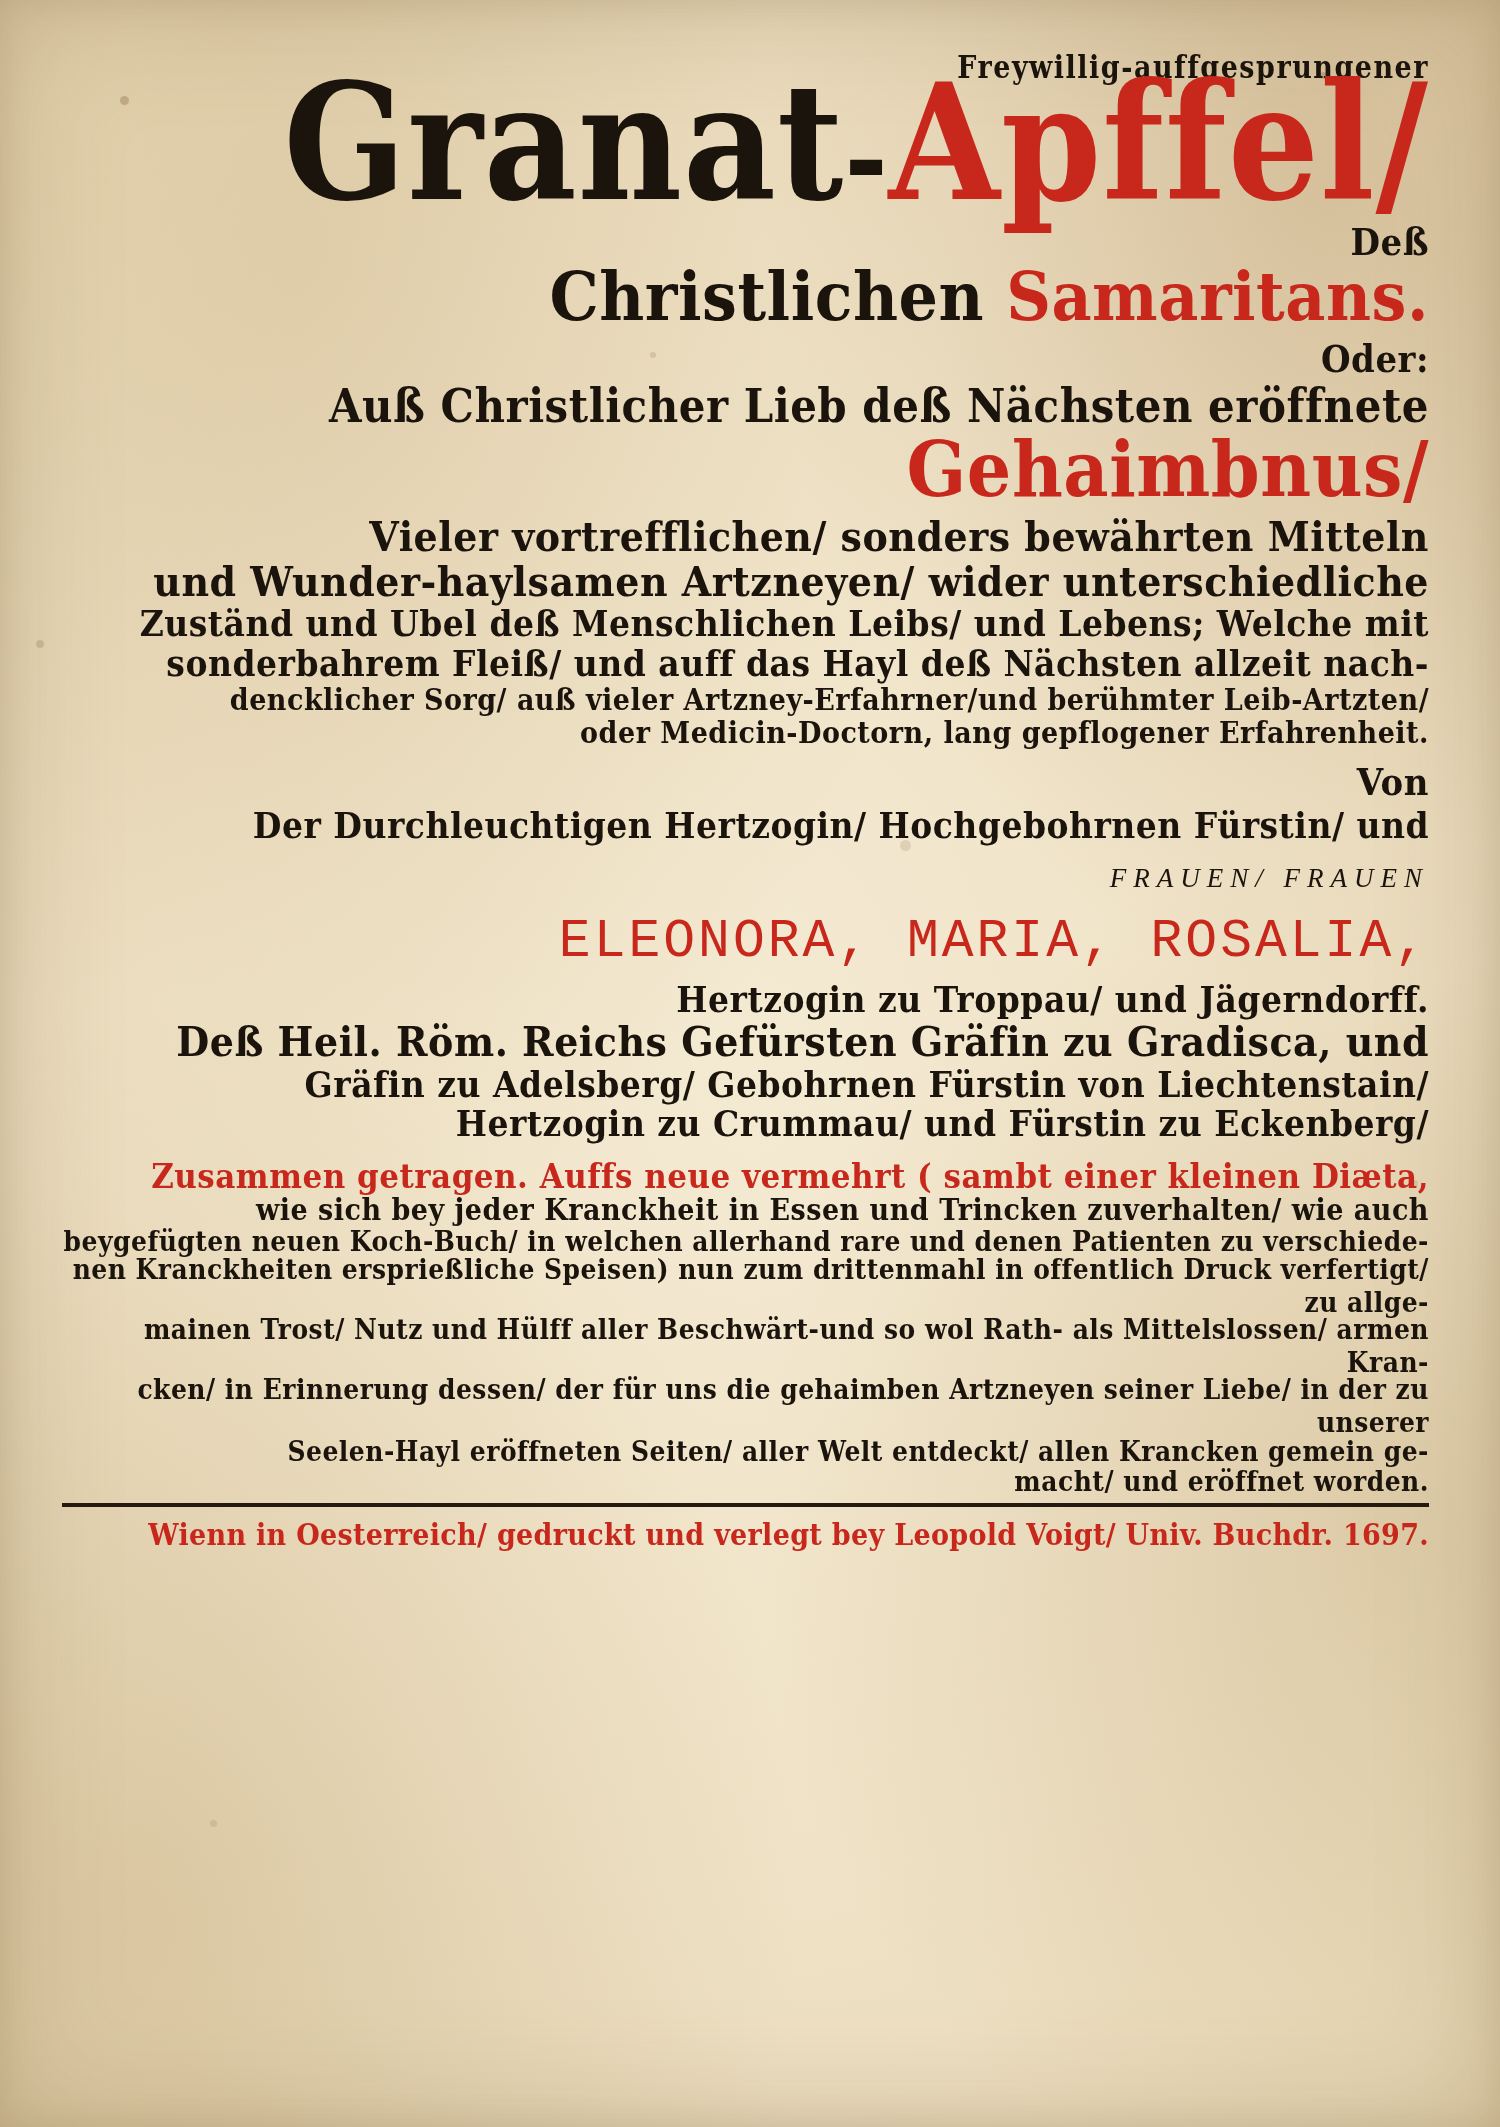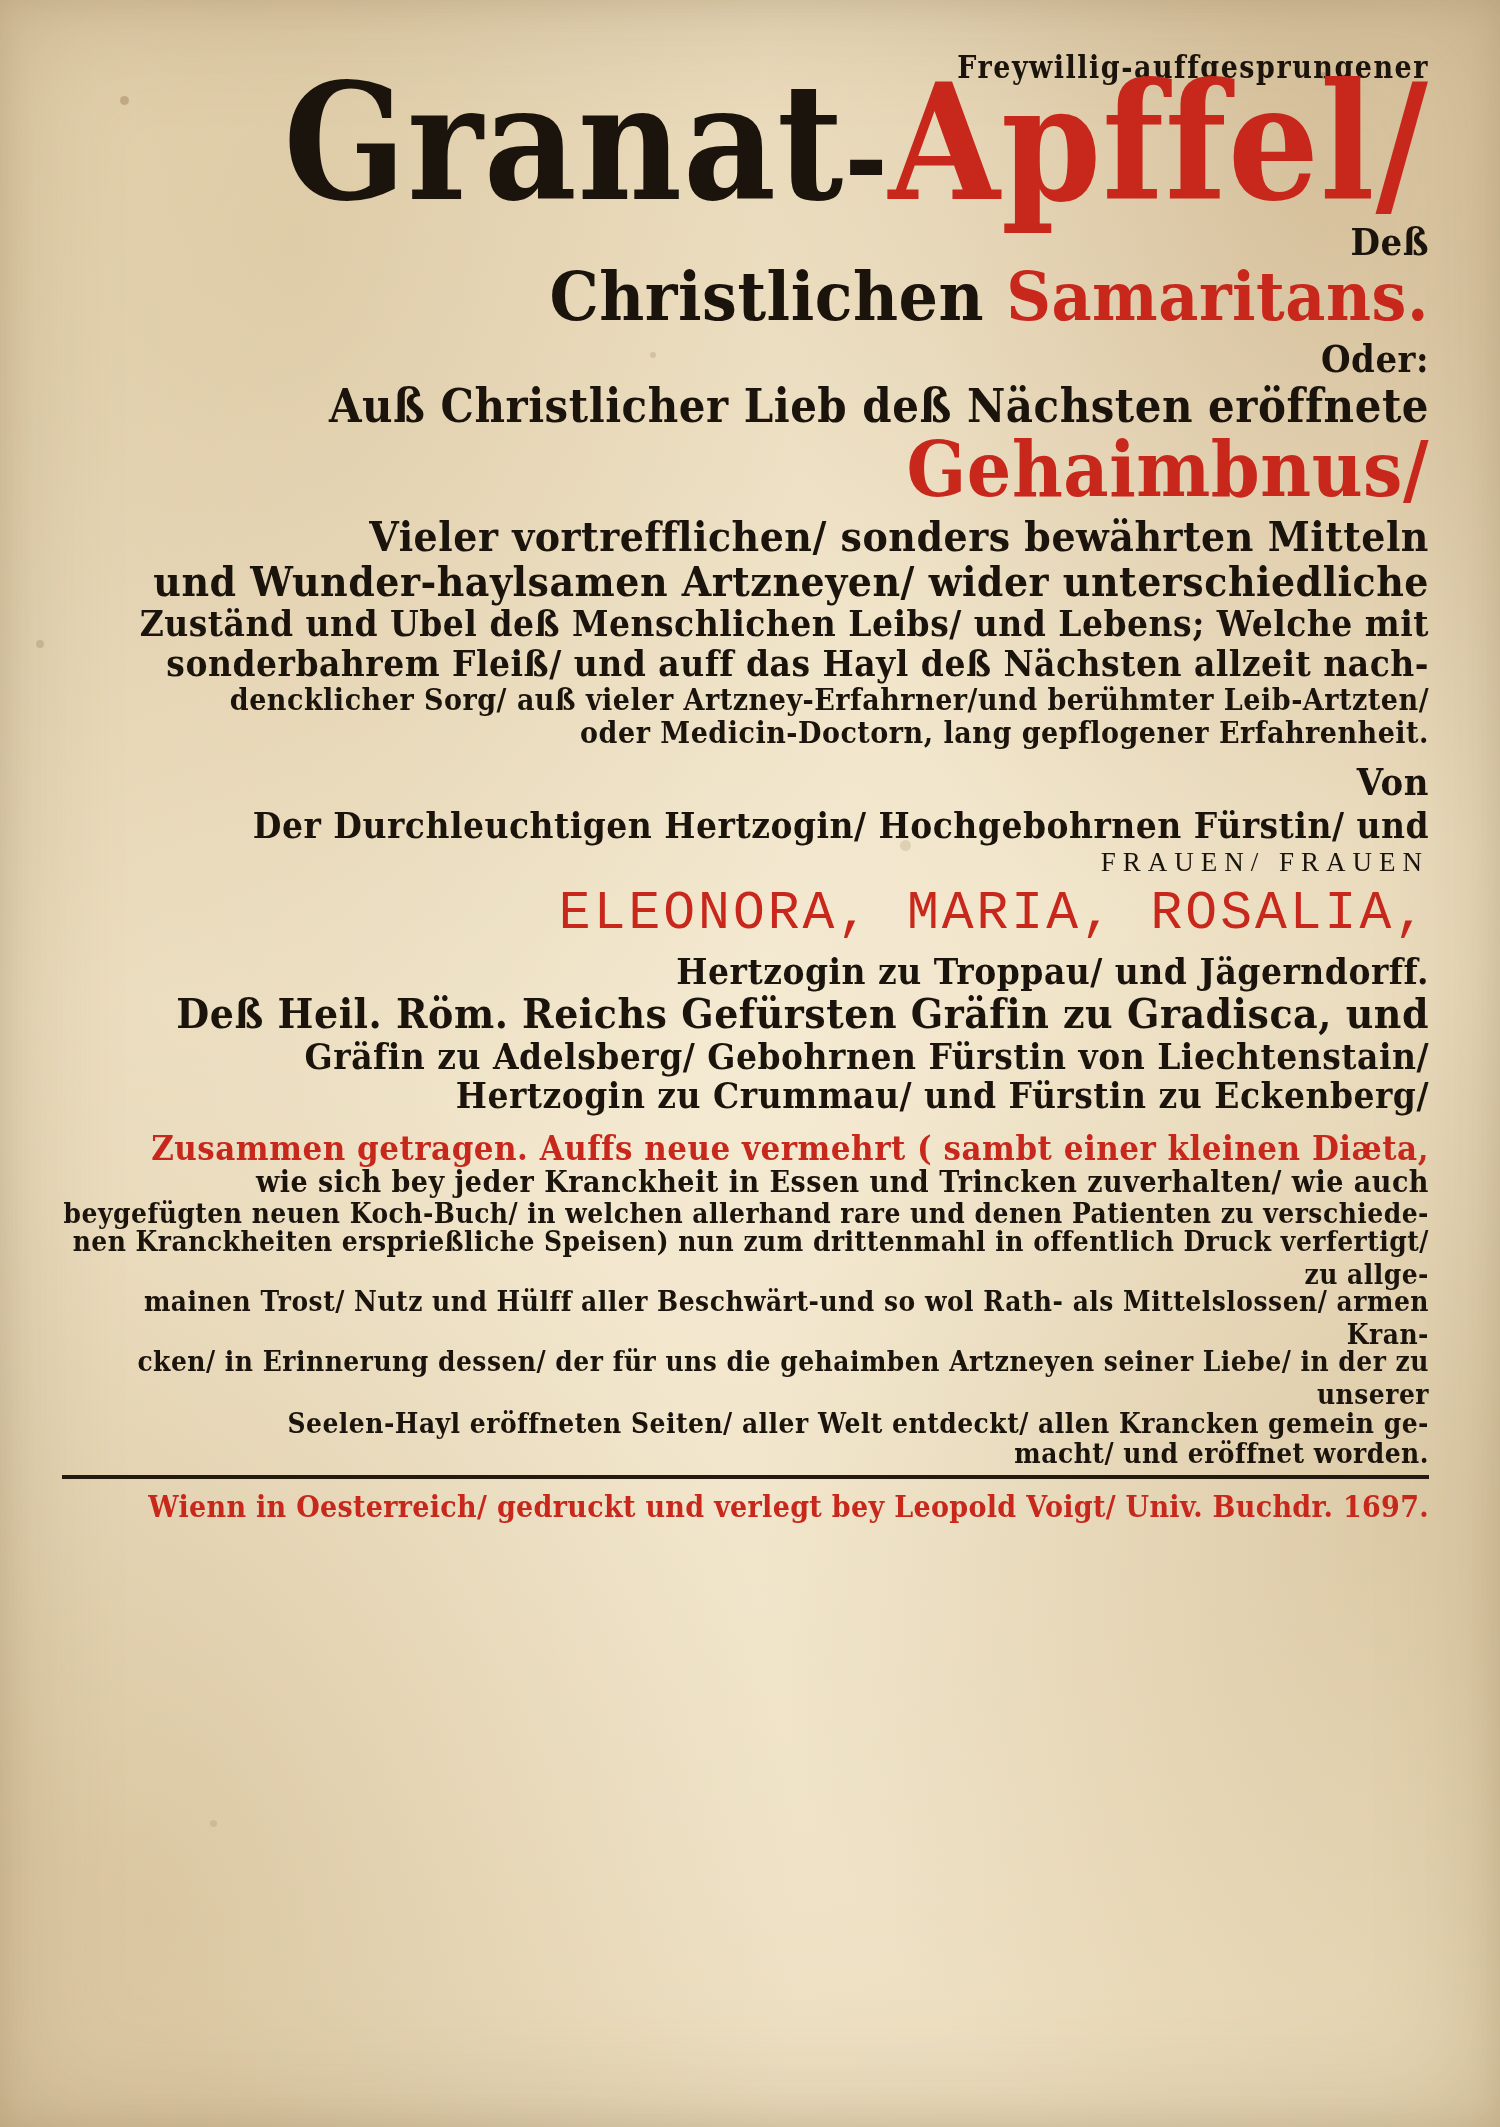--- a/index.html
+++ b/index.html
@@ -120,21 +120,22 @@
     font-size: 34px;
     font-weight: bold;
     margin: 12px 0 4px;
     transform: scaleY(1.1);
   }
   .l-roman-sm {
     font-family: "Liberation Serif", serif;
     font-size: 27px;
     letter-spacing: 7px;
     font-weight: normal;
-    margin: 2px 0;
+    margin: 18px 0;
+    font-style: italic;
   }
   .l-names {
     font-family: Liberation Mono, monospace;
     font-size: 53px;
     letter-spacing: 3px;
     margin: 6px 0 8px;
     font-weight: normal;
   }
   .l-red-block {
     font-size: 31px;

